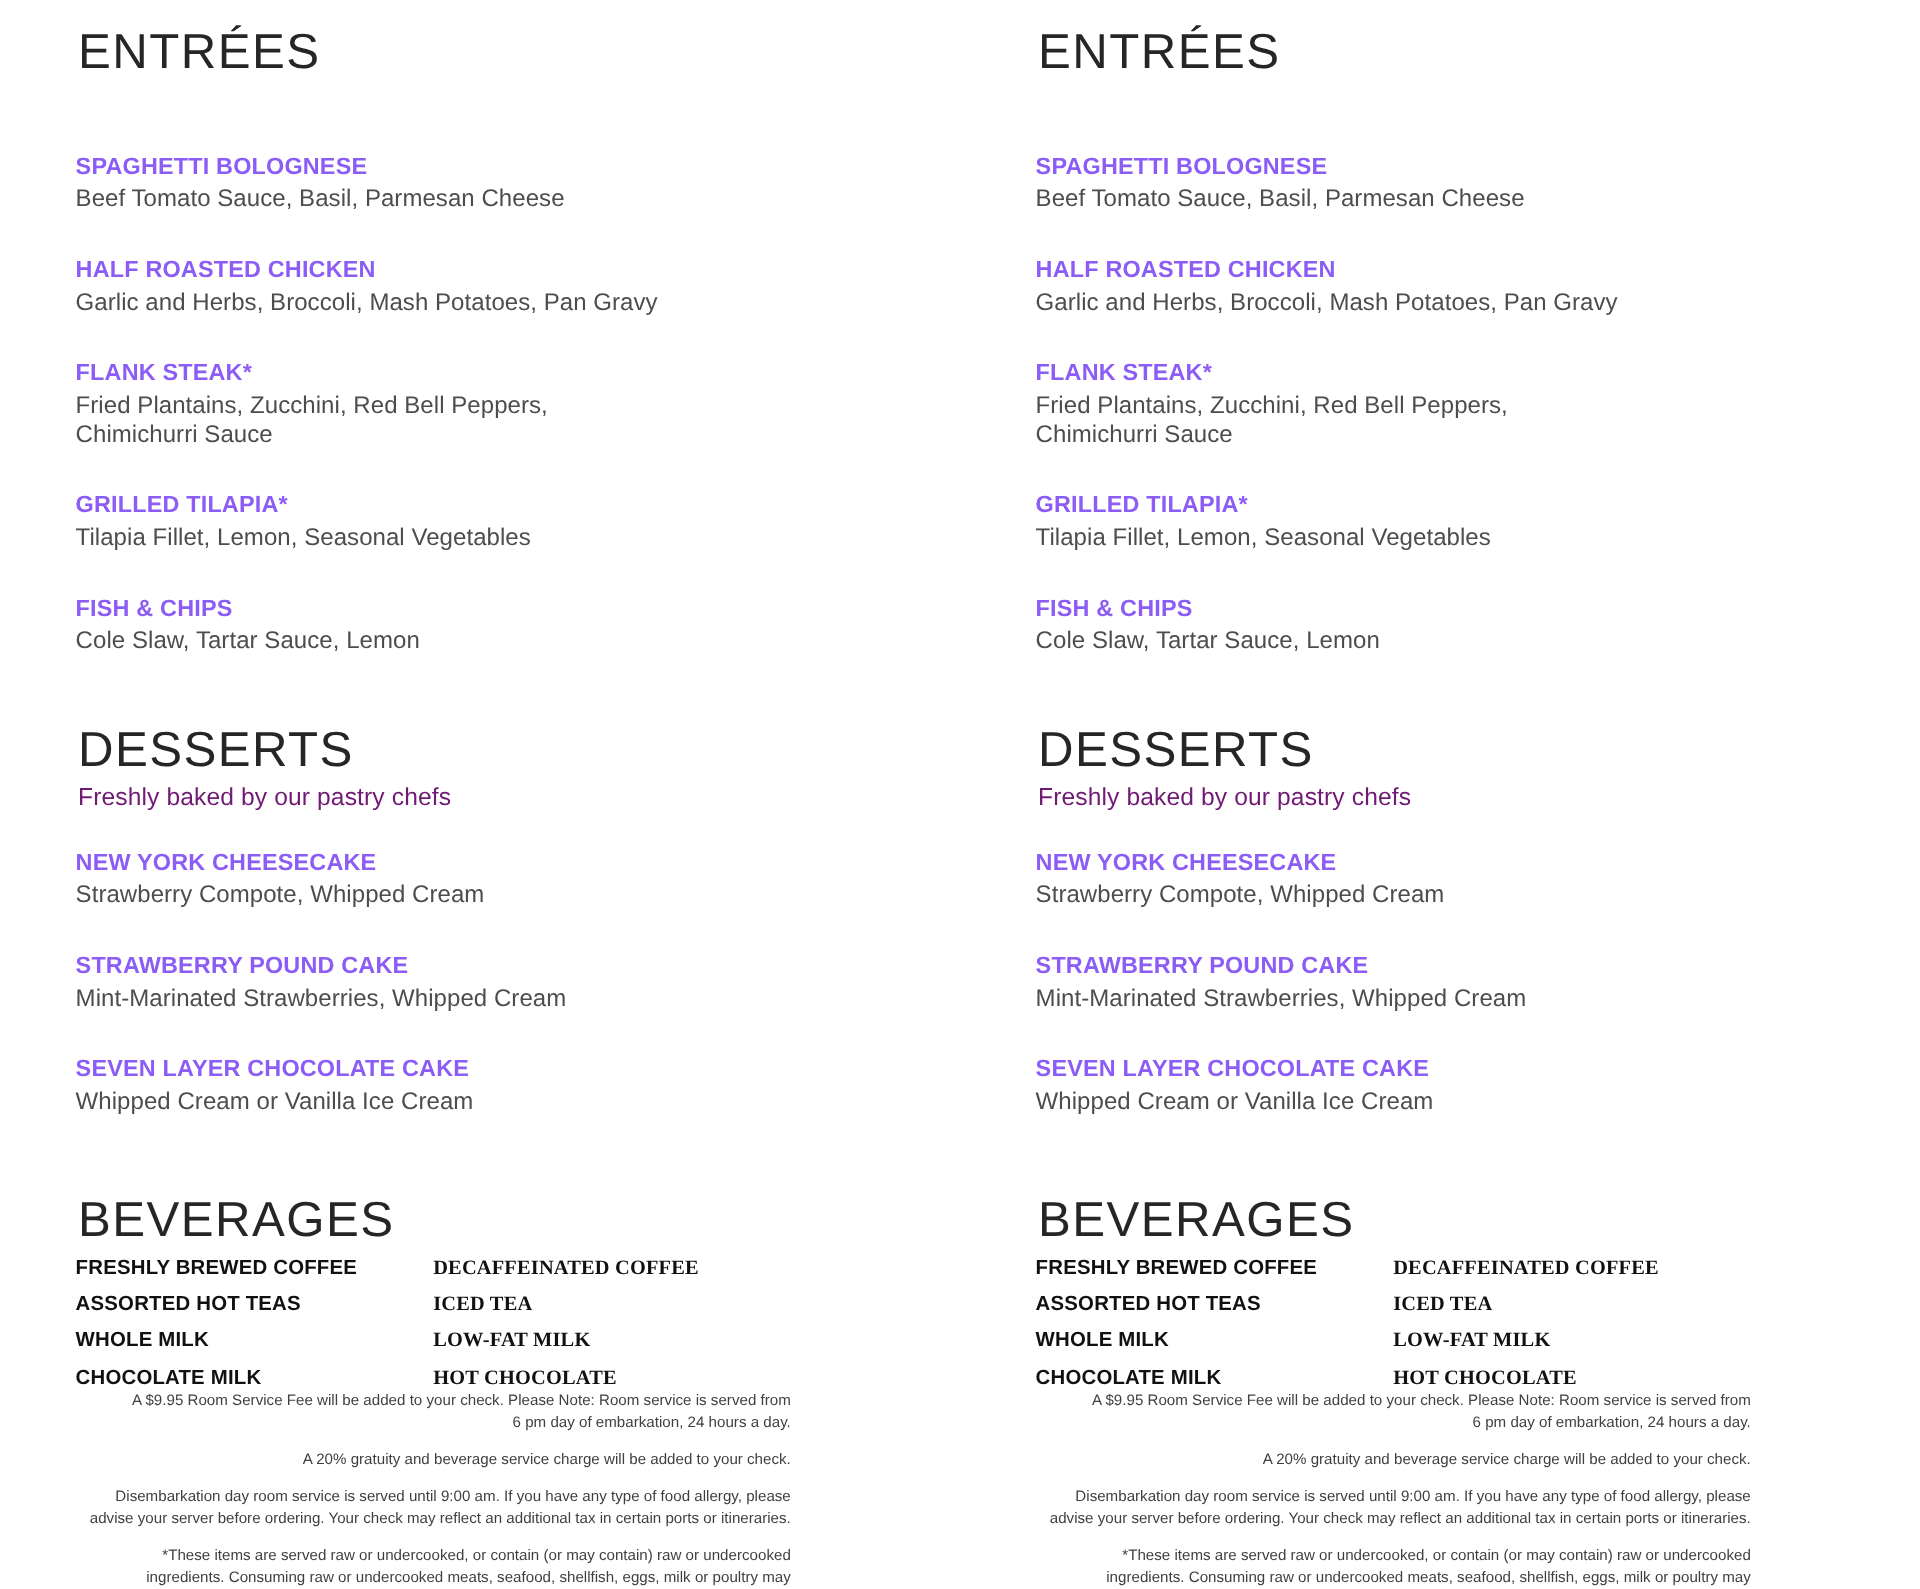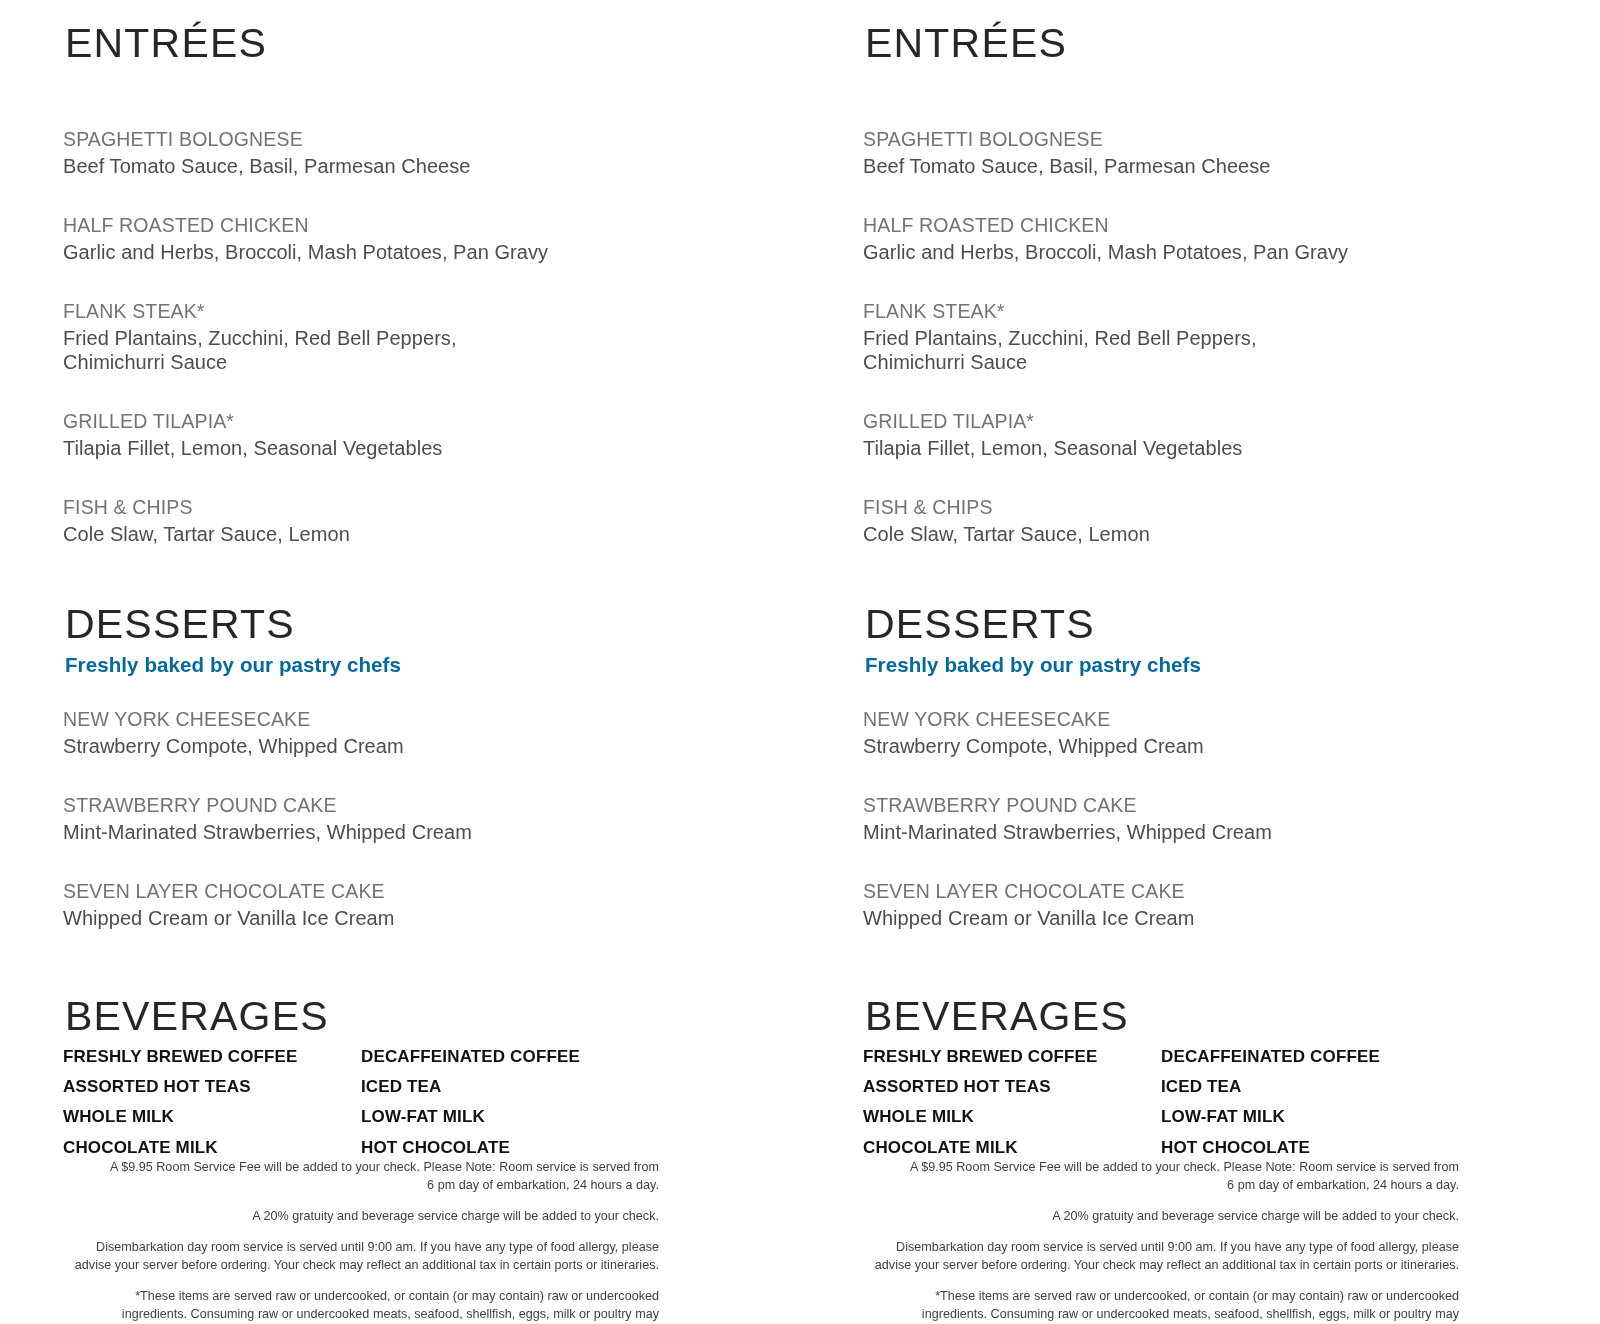--- a/index.html
+++ b/index.html
@@ -48,36 +48,36 @@
     font-stretch: normal;
     transform: scaleX(1.0);
     transform-origin: left center;
   }
   .section-title.entrees { margin-bottom: 62px; }
   .section-title.desserts { margin-bottom: 6px; }
   .section-title.beverages { margin-bottom: 7px; }
 
   .section-sub {
     font-size: 20.5px;
-    font-weight: 700;
-    color: #0369a1;
+    font-weight: 400;
+    color: #701a75;
     margin: 0 0 0 2px;
     letter-spacing: 0.1px;
     line-height: 1.25;
   }
 
   
   .items { margin: 0; padding: 0; list-style: none; }
   .item { margin-bottom: 34px; }
   .item:last-child { margin-bottom: 0; }
   .item-name {
     font-size: 19.5px;
-    font-weight: 400;
+    font-weight: 700;
     letter-spacing: 0.15px;
-    color: #737373;
+    color: #8b5cf6;
     line-height: 1.28;
     margin: 0;
   }
   .item-desc {
     font-size: 20px;
     font-weight: 300;
     color: #4d4d4d;
     letter-spacing: 0.05px;
     line-height: 1.24;
     margin: 2px 0 0 0;
@@ -88,21 +88,21 @@
   .desserts-sub-gap { height: 30px; }
   .desserts-block { margin-bottom: 64px; }
 
   
   .bev-cols {
     display: flex;
     gap: 0;
   }
   .bev-col { }
   .bev-col.first { width: 298px; }
-  .bev-col.second { width: 300px; }
+  .bev-col.second { width: 300px; font-family: Liberation Serif, serif; }
   .bev-item {
     font-size: 17px;
     font-weight: 700;
     letter-spacing: 0.15px;
     color: #111111;
     line-height: 1.38;
     margin: 0 0 7px 0;
   }
   .bev-item:last-child { margin-bottom: 0; }
 

